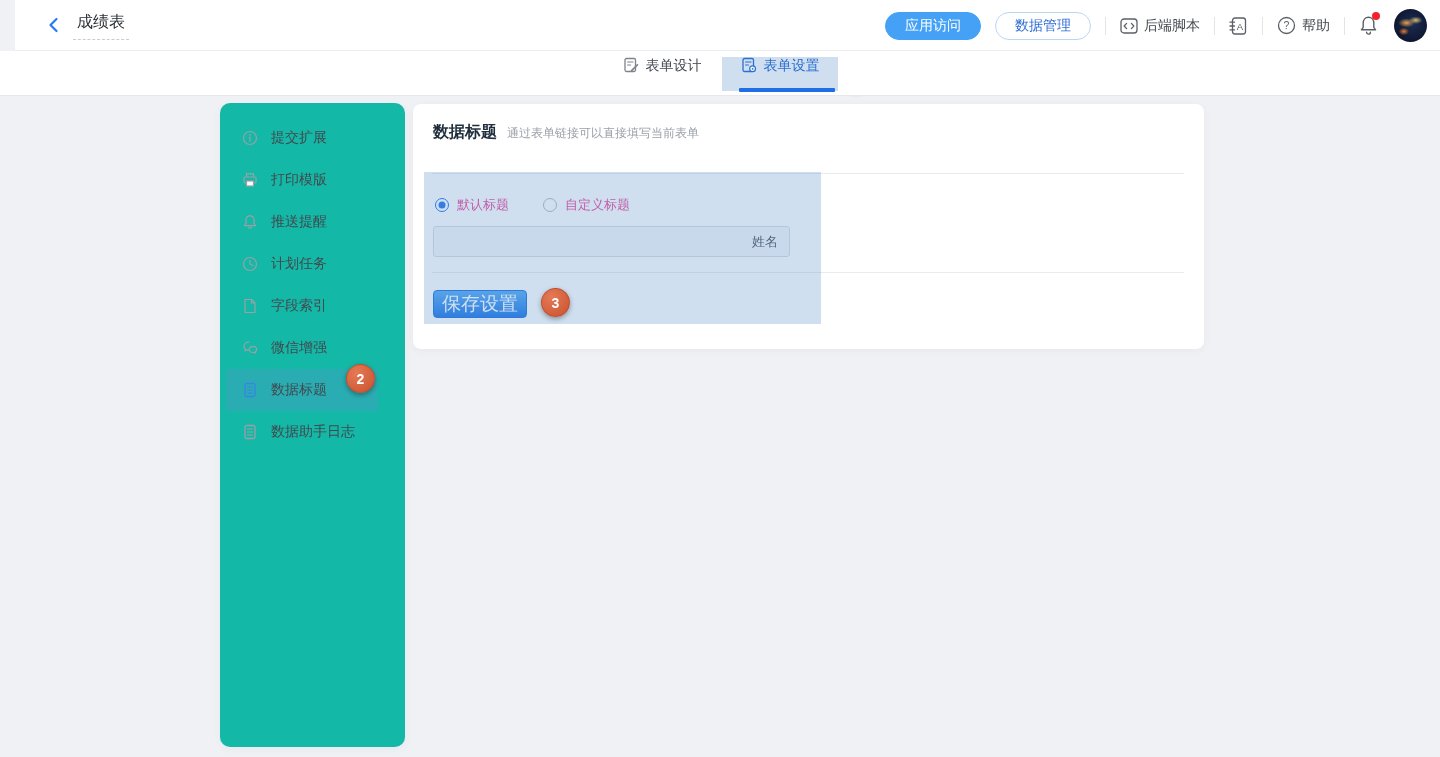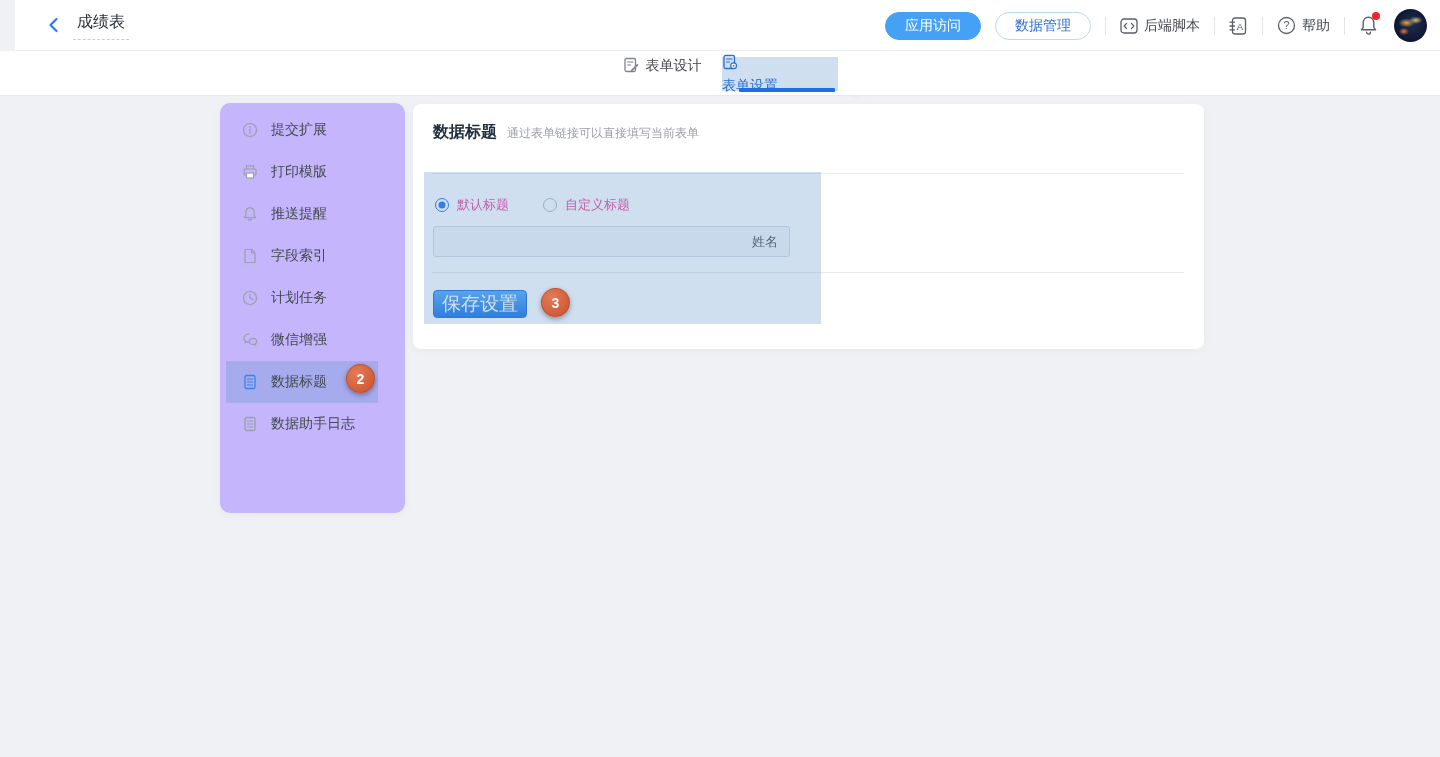--- a/index.html
+++ b/index.html
@@ -24,26 +24,26 @@
       radial-gradient(ellipse 11px 6px at 38% 42%, #e6a14c 0%, rgba(230,161,76,0) 75%),
       radial-gradient(ellipse 9px 5px at 66% 34%, #d8bd74 0%, rgba(216,189,116,0) 75%),
       radial-gradient(ellipse 7px 5px at 30% 68%, #e27a2e 0%, rgba(226,122,46,0) 75%),
       radial-gradient(circle at 55% 45%, #1d2c52 0%, #0a1228 85%); }
 
   
   .tabbar { position:absolute; left:0; top:51px; width:1440px; height:45px; background:#fff; border-bottom:1px solid #e6e8ec; z-index:9; }
   .tab { position:absolute; top:6px; height:34px; display:flex; align-items:flex-start; justify-content:center; gap:7px; font-size:14px; cursor:pointer; }
   .tab.inactive { left:612px; width:100px; color:#44494f; }
   .tab.inactive .tab-icon { color:#7d848c; }
-  .tab.active { left:722px; width:116px; color:#2b6fd0; background:rgba(96,148,205,0.30);flex-direction:column; }
+  .tab.active { left:722px; width:116px; color:#2b6fd0; background:rgba(96,148,205,0.30); }
   .tab.active .tab-icon { color:#2b6fd0; }
   .tab-underline { position:absolute; left:739px; top:37px; width:96px; height:4px; background:#1f6ee8; border-radius:1px; }
 
   
-  .sidebar { position:absolute; left:220px; top:103px; width:185px; height:410px; background:#c4b5fd; border-radius:10px; box-shadow:0 2px 10px rgba(0,0,0,0.04); padding-top:6px; z-index:2; }
+  .sidebar { position:absolute; left:220px; top:103px; width:185px; height:644px; background:#14b8a6; border-radius:10px; box-shadow:0 2px 10px rgba(0,0,0,0.04); padding-top:14px; z-index:2; }
   .side-item { height:42px; margin:0 27px 0 6px; display:flex; align-items:center; padding-left:16px; gap:13px; font-size:14px; color:#43494f; cursor:pointer; }
   .side-item .s-icon { color:#9aa0a6; display:flex; align-items:center; }
   .side-item.selected { background:rgba(96,148,205,0.30); }
   .side-item.selected .s-icon { color:#3b82e8; }
 
   
   .panel { position:absolute; left:413px; top:104px; width:791px; height:245px; background:#fff; border-radius:8px; box-shadow:0 2px 10px rgba(0,0,0,0.04); z-index:2; }
   .panel-head { position:absolute; left:20px; top:18px; display:flex; align-items:baseline; gap:10px; }
   .panel-title { font-size:16px; font-weight:bold; color:#1f2d3d; }
   .panel-sub { font-size:12px; color:#9aa0a8; }
@@ -183,34 +183,34 @@
       <svg width="16" height="16" viewBox="0 0 16 16">
           <path d="M8 1.8 C5.5 1.8 3.9 3.8 3.9 6.4 V9.7 L2.5 11.6 H13.5 L12.1 9.7 V6.4 C12.1 3.8 10.5 1.8 8 1.8 Z" fill="none" stroke="currentColor" stroke-width="1.2" stroke-linejoin="round"></path>
           <path d="M6.6 13.2 a1.5 1.5 0 0 0 2.8 0" fill="none" stroke="currentColor" stroke-width="1.2" stroke-linecap="round"></path>
         </svg>
     </span>
     <span>推送提醒</span>
   </div>
   <div class="side-item">
     <span class="s-icon">
       <svg width="16" height="16" viewBox="0 0 16 16">
+          <circle cx="8" cy="8" r="6.5" fill="none" stroke="currentColor" stroke-width="1.2"></circle>
+          <polyline points="8,4.5 8,8 10.8,9.6" fill="none" stroke="currentColor" stroke-width="1.2" stroke-linecap="round" stroke-linejoin="round"></polyline>
+        </svg>
+    </span>
+    <span>计划任务</span>
+  </div>
+  <div class="side-item">
+    <span class="s-icon">
+      <svg width="16" height="16" viewBox="0 0 16 16">
           <path d="M3 1.5 H9.5 L13 5 V14.5 H3 Z" fill="none" stroke="currentColor" stroke-width="1.2" stroke-linejoin="round"></path>
           <polyline points="9.5,1.5 9.5,5 13,5" fill="none" stroke="currentColor" stroke-width="1.2" stroke-linejoin="round"></polyline>
         </svg>
     </span>
     <span>字段索引</span>
-  </div>
-  <div class="side-item">
-    <span class="s-icon">
-      <svg width="16" height="16" viewBox="0 0 16 16">
-          <circle cx="8" cy="8" r="6.5" fill="none" stroke="currentColor" stroke-width="1.2"></circle>
-          <polyline points="8,4.5 8,8 10.8,9.6" fill="none" stroke="currentColor" stroke-width="1.2" stroke-linecap="round" stroke-linejoin="round"></polyline>
-        </svg>
-    </span>
-    <span>计划任务</span>
   </div>
   <div class="side-item">
     <span class="s-icon">
       <svg width="16" height="16" viewBox="0 0 16 16">
           <path d="M6.7 2.2 C4 2.2 1.9 4 1.9 6.2 c0 1.2.6 2.3 1.6 3 l-.4 1.6 1.7-.9 c.6.2 1.2.3 1.9.3 .3 0 .5 0 .8-.1" fill="none" stroke="currentColor" stroke-width="1.2" stroke-linecap="round" stroke-linejoin="round"></path>
           <path d="M11 6.3 c-2 0-3.7 1.4-3.7 3.1 0 1.7 1.7 3.1 3.7 3.1 .5 0 .9-.1 1.3-.2 l1.4.7-.3-1.3 c.8-.6 1.3-1.4 1.3-2.3 0-1.7-1.7-3.1-3.7-3.1 Z" fill="none" stroke="currentColor" stroke-width="1.2" stroke-linecap="round" stroke-linejoin="round"></path>
         </svg>
     </span>
     <span>微信增强</span>
   </div>

